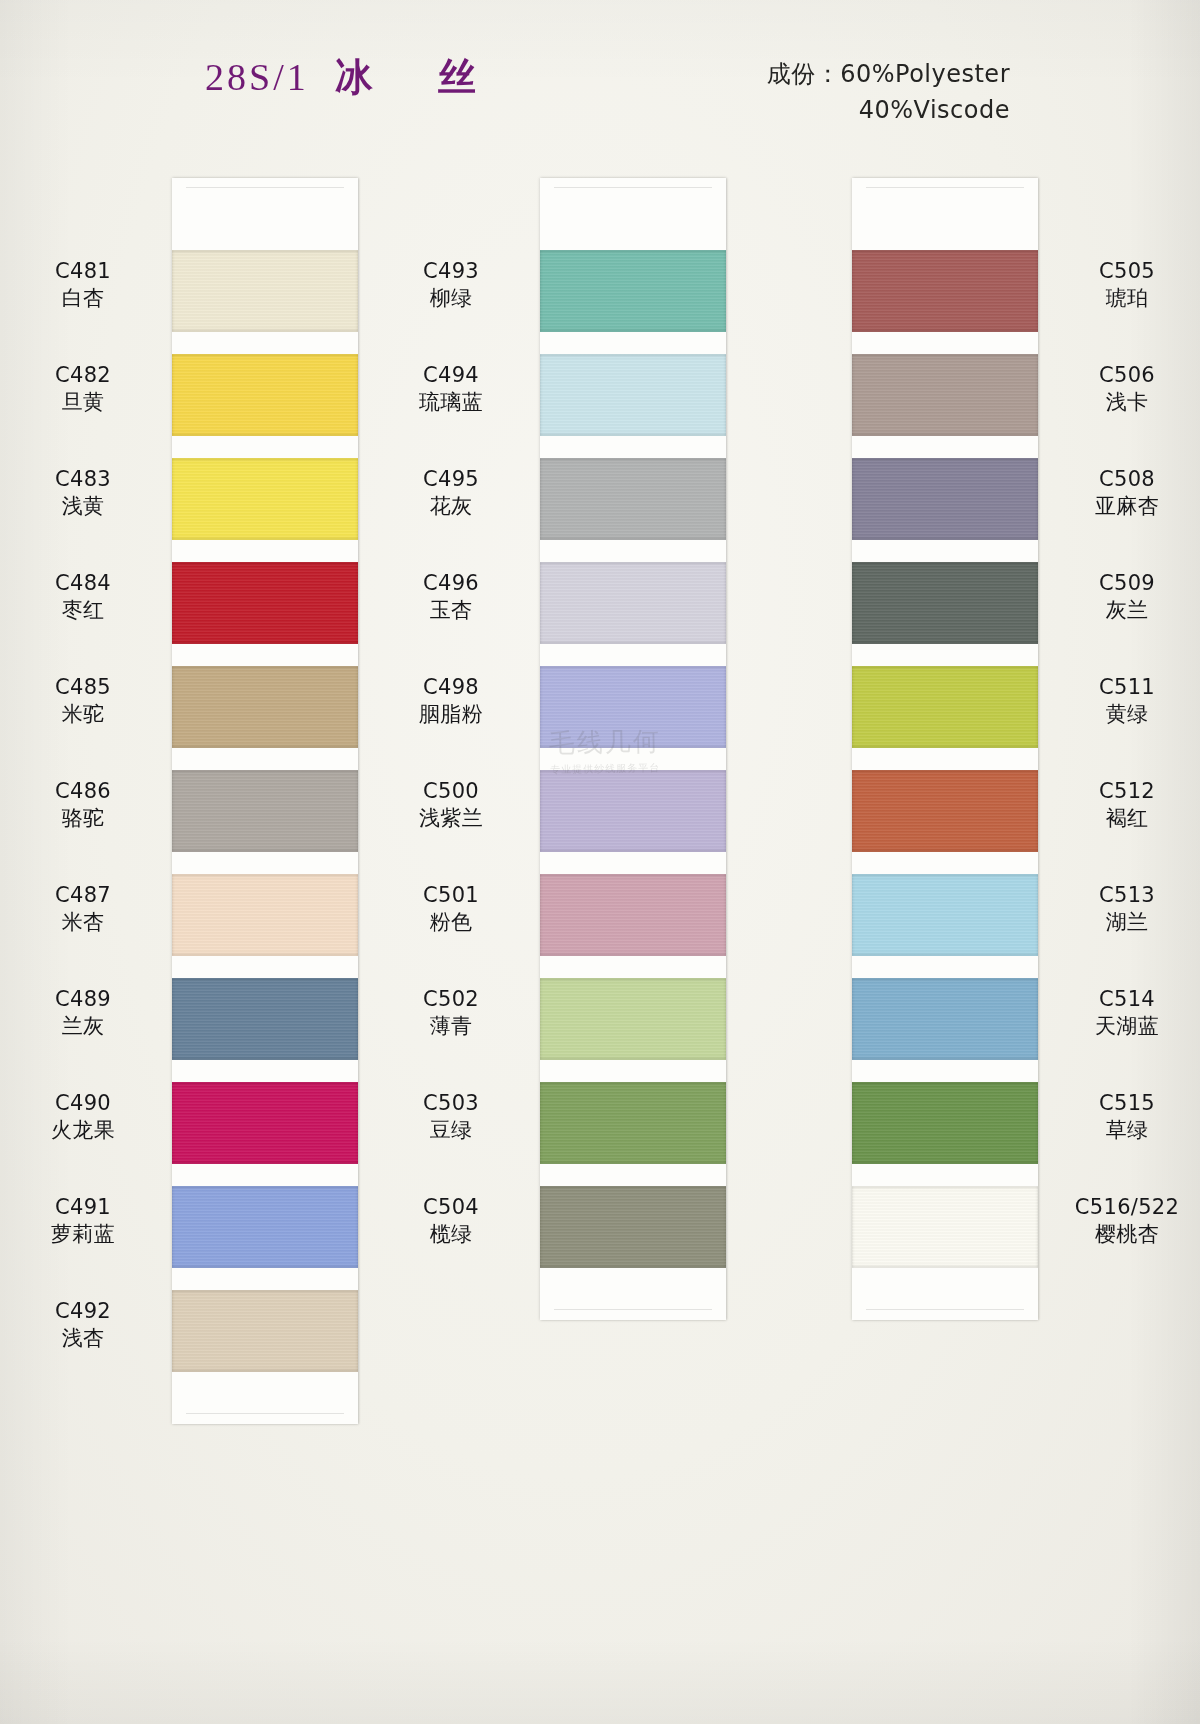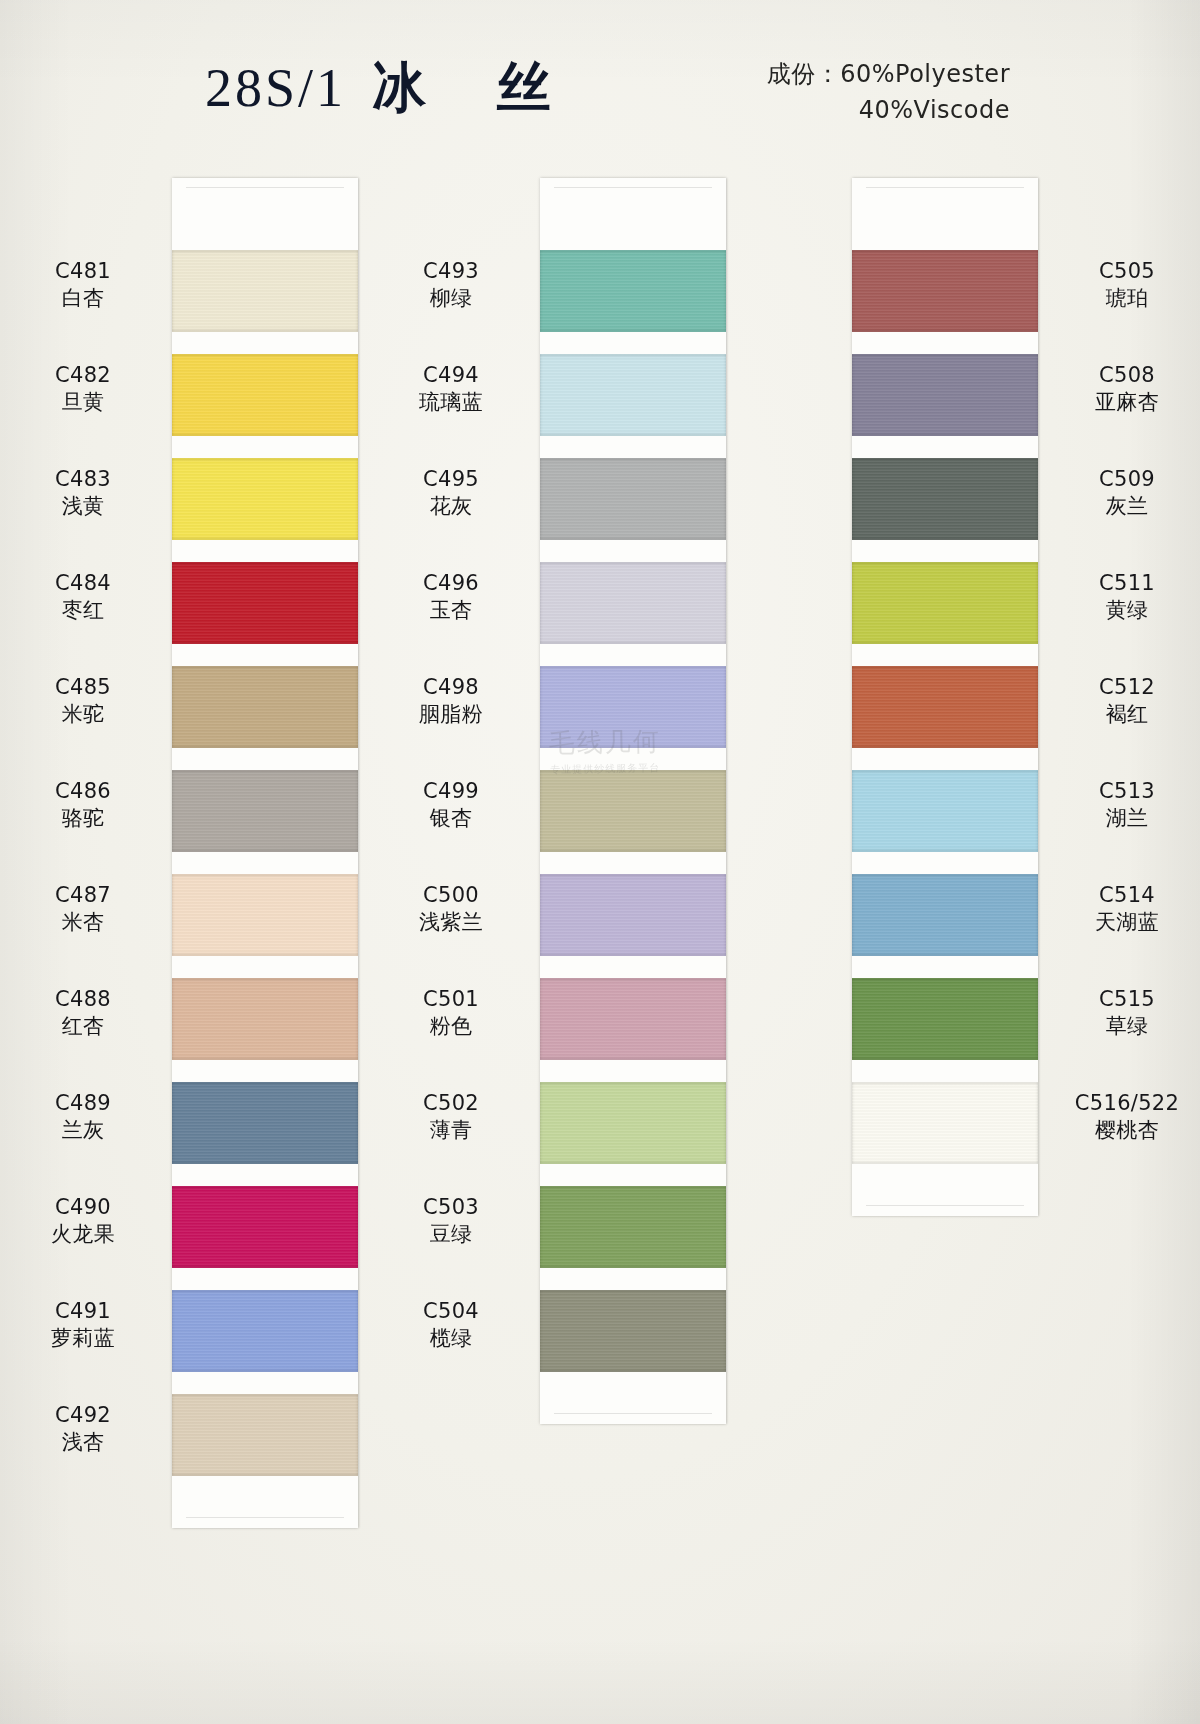--- a/index.html
+++ b/index.html
@@ -21,21 +21,21 @@
     background:linear-gradient(90deg, rgba(0,0,0,.035) 0%, rgba(0,0,0,0) 6%, rgba(0,0,0,0) 94%, rgba(0,0,0,.05) 100%),
                linear-gradient(180deg, rgba(0,0,0,.02) 0%, rgba(0,0,0,0) 5%, rgba(0,0,0,0) 95%, rgba(0,0,0,.04) 100%);
     pointer-events:none;
   }
 
   
   .header{position:absolute;top:0;left:0;width:1200px;height:170px;}
   .title{
     position:absolute;left:205px;top:52px;
     font-family:"Liberation Serif", serif;
-    font-size:54px;letter-spacing:6px;color:#0f172a;white-space:nowrap;
+    font-size:38px;letter-spacing:6px;color:#701a75;white-space:nowrap;
   }
   .title .code{font-family:"Liberation Serif",serif;letter-spacing:3px;}
   .title .cn{font-family:"DejaVu Serif", serif;font-weight:700;letter-spacing:26px;margin-left:26px;}
   .composition{
     position:absolute;right:190px;top:56px;
     text-align:right;color:#242422;
     font-family:"DejaVu Sans", sans-serif;
     font-size:24px;line-height:36px;letter-spacing:.5px;
   }
 
@@ -170,28 +170,20 @@
       <div class="row">
         <div class="gap"></div>
         <div class="swatch" style="background: rgb(244, 221, 198);"></div>
         <div class="label lab-left" style="top: 30px;">
           <span class="code">C487</span>
           <span class="name">米杏</span>
         </div>
       </div>
       <div class="row">
         <div class="gap"></div>
-        <div class="swatch" style="background: rgb(221, 183, 156);"></div>
-        <div class="label lab-left" style="top: 30px;">
-          <span class="code">C488</span>
-          <span class="name">红杏</span>
-        </div>
-      </div>
-      <div class="row">
-        <div class="gap"></div>
         <div class="swatch" style="background: rgb(100, 127, 152);"></div>
         <div class="label lab-left" style="top: 30px;">
           <span class="code">C489</span>
           <span class="name">兰灰</span>
         </div>
       </div>
       <div class="row">
         <div class="gap"></div>
         <div class="swatch" style="background: rgb(200, 16, 92);"></div>
         <div class="label lab-left" style="top: 30px;">
@@ -256,28 +248,20 @@
       <div class="row">
         <div class="gap"></div>
         <div class="swatch" style="background: rgb(174, 178, 223);"></div>
         <div class="label lab-left" style="top: 30px;">
           <span class="code">C498</span>
           <span class="name">胭脂粉</span>
         </div>
       </div>
       <div class="row">
         <div class="gap"></div>
-        <div class="swatch" style="background: rgb(194, 189, 155);"></div>
-        <div class="label lab-left" style="top: 30px;">
-          <span class="code">C499</span>
-          <span class="name">银杏</span>
-        </div>
-      </div>
-      <div class="row">
-        <div class="gap"></div>
         <div class="swatch" style="background: rgb(189, 180, 214);"></div>
         <div class="label lab-left" style="top: 30px;">
           <span class="code">C500</span>
           <span class="name">浅紫兰</span>
         </div>
       </div>
       <div class="row">
         <div class="gap"></div>
         <div class="swatch" style="background: rgb(207, 162, 176);"></div>
         <div class="label lab-left" style="top: 30px;">
@@ -314,20 +298,28 @@
   </div>
 <div class="col col-3">
     <div class="card">
       <div class="card-top"></div>
       <div class="row">
         <div class="gap"></div>
         <div class="swatch" style="background: rgb(164, 90, 87);"></div>
         <div class="label lab-right" style="top: 30px;">
           <span class="code">C505</span>
           <span class="name">琥珀</span>
+        </div>
+      </div>
+      <div class="row">
+        <div class="gap"></div>
+        <div class="swatch" style="background: rgb(171, 154, 146);"></div>
+        <div class="label lab-right" style="top: 30px;">
+          <span class="code">C506</span>
+          <span class="name">浅卡</span>
         </div>
       </div>
       <div class="row">
         <div class="gap"></div>
         <div class="swatch" style="background: rgb(131, 127, 151);"></div>
         <div class="label lab-right" style="top: 30px;">
           <span class="code">C508</span>
           <span class="name">亚麻杏</span>
         </div>
       </div>

